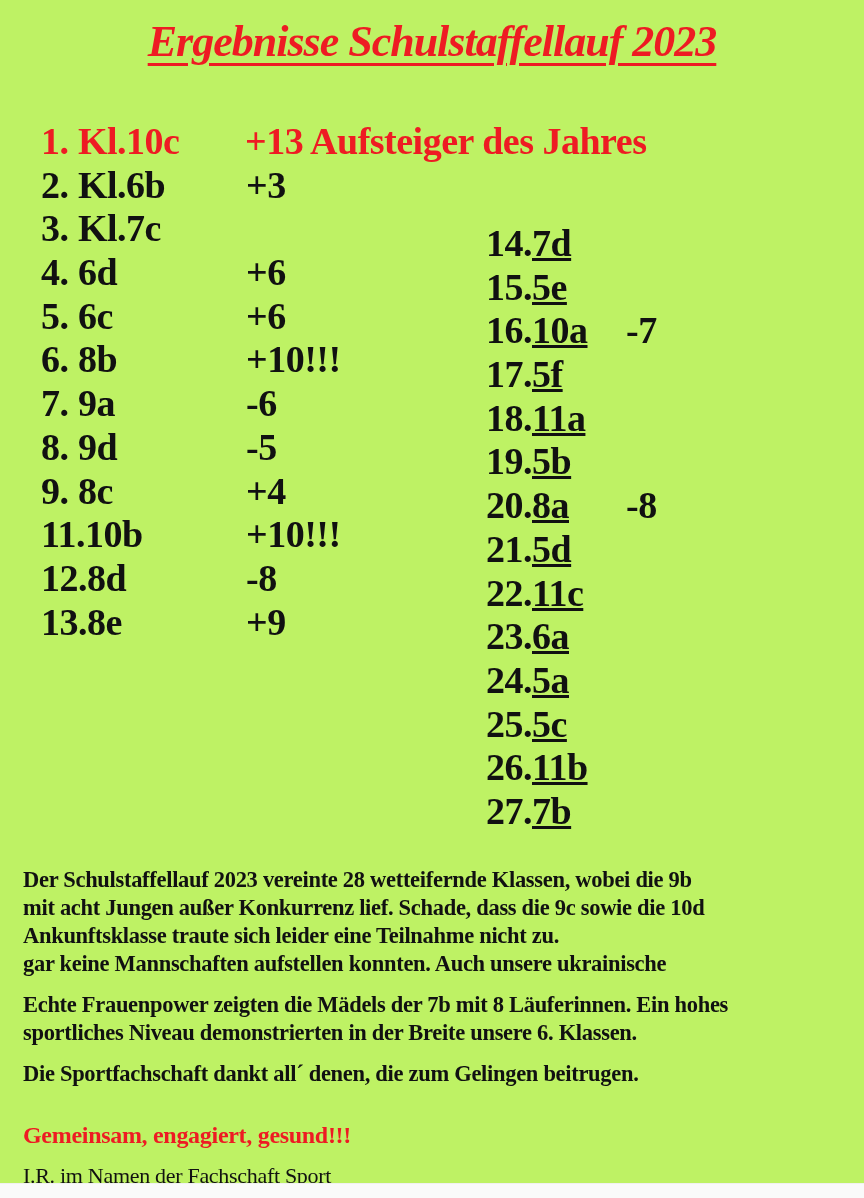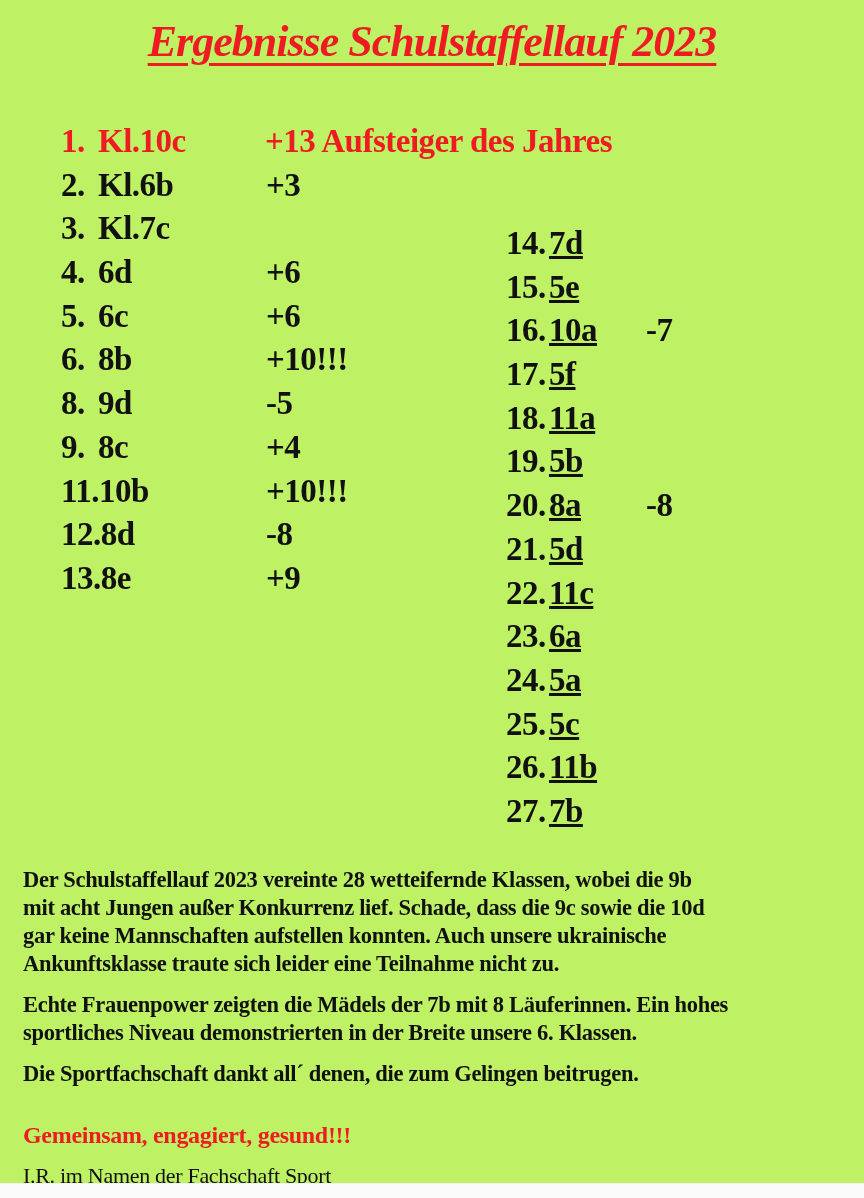--- a/index.html
+++ b/index.html
@@ -23,24 +23,23 @@
     font-weight: bold;
     font-style: italic;
     color: #ee1b23;
     text-decoration: underline;
     text-decoration-thickness: 3px;
     text-underline-offset: 7px;
     letter-spacing: -1px;
   }
   .list {
     position: absolute;
-    font-size: 33px;
+    font-size: 38px;
     font-weight: bold;
     letter-spacing: -0.5px;
-    margin-left: 20px;
   }
   .left-col  { left: 41px;  top: 120px; }
   .right-col { left: 486px; top: 222px; text-decoration: underline; }
   .row {
     position: relative;
     height: 43.7px;
     line-height: 43.7px;
     white-space: nowrap;
   }
   .rank { display: inline-block; }
@@ -112,20 +111,24 @@
     </div>
     <div class="row">
       <span class="rank">5.</span><span class="cls">6c</span>
       <span class="value">+6</span>
     </div>
     <div class="row">
       <span class="rank">6.</span><span class="cls">8b</span>
       <span class="value">+10!!!</span>
     </div>
     <div class="row">
+      <span class="rank">7.</span><span class="cls">9a</span>
+      <span class="value">-6</span>
+    </div>
+    <div class="row">
       <span class="rank">8.</span><span class="cls">9d</span>
       <span class="value">-5</span>
     </div>
     <div class="row">
       <span class="rank">9.</span><span class="cls">8c</span>
       <span class="value">+4</span>
     </div>
     <div class="row">
       <span class="rank">11.</span><span class="cls">10b</span>
       <span class="value">+10!!!</span>
@@ -196,22 +199,22 @@
     <div class="row">
       <span class="rank">27.</span><span class="cls">7b</span>
       <span class="value"></span>
     </div>
   </div>
 
   <div class="bottom">
     <div class="para">
       <div class="pline">Der Schulstaffellauf 2023 vereinte 28 wetteifernde Klassen, wobei die 9b</div>
       <div class="pline">mit acht Jungen außer Konkurrenz lief. Schade, dass die 9c sowie die 10d</div>
+      <div class="pline">Ankunftsklasse traute sich leider eine Teilnahme nicht zu.</div>
       <div class="pline">gar keine Mannschaften aufstellen konnten. Auch unsere ukrainische</div>
-      <div class="pline">Ankunftsklasse traute sich leider eine Teilnahme nicht zu.</div>
     </div>
     <div class="para">
       <div class="pline">Echte Frauenpower zeigten die Mädels der 7b mit 8 Läuferinnen. Ein hohes</div>
       <div class="pline">sportliches Niveau demonstrierten in der Breite unsere 6. Klassen.</div>
     </div>
     <div class="para">
       <div class="pline">Die Sportfachschaft dankt all´ denen, die zum Gelingen beitrugen.</div>
     </div>
     <div class="closing">Gemeinsam, engagiert, gesund!!!</div>
     <div class="signature">I.R. im Namen der Fachschaft Sport</div>

